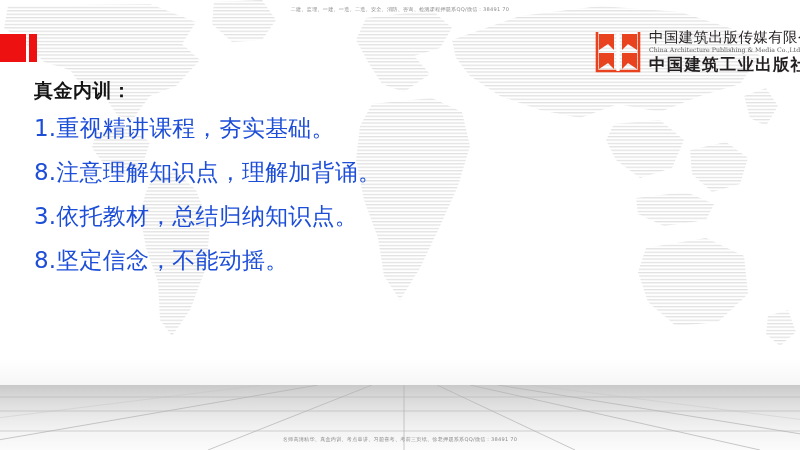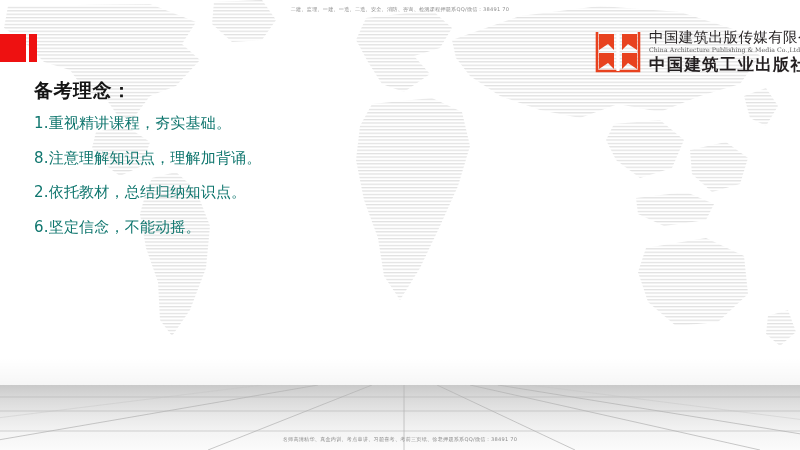--- a/index.html
+++ b/index.html
@@ -67,21 +67,21 @@
   .watermark-bottom{top:436px;left:0;}
 
   
   .content{position:absolute;left:34px;top:80px;width:430px;}
   .heading{
     font-size:19px;font-weight:bold;color:#151515;
     letter-spacing:.5px;margin:0 0 14px 0;line-height:1.1;
   }
   .bullets{list-style:none;margin:0;padding:0;}
   .bullet{
-    font-size:15px;color:#0f766e;letter-spacing:.2px;
+    font-size:23px;color:#1d4ed8;letter-spacing:.2px;
     margin:0 0 17.5px 0;line-height:1.15;white-space:nowrap;
   }
 </style>
 </head>
 <body>
 
 <div class="slide">
 
   <div class="bg-wrap">
     <svg class="bg-map-soft" viewBox="0 0 800 390" preserveAspectRatio="none">
@@ -143,26 +143,26 @@
       </g>
     </svg>
     <div class="logo-text">
       <div class="logo-cn">中国建筑出版传媒有限公司</div>
       <div class="logo-en">China Architecture Publishing &amp; Media Co.,Ltd</div>
       <div class="logo-cn2">中国建筑工业出版社</div>
     </div>
   </div>
 
   <div class="content">
-    <div class="heading">备考理念：</div>
+    <div class="heading">真金内训：</div>
     <ul class="bullets">
       <li class="bullet">1.重视精讲课程，夯实基础。</li>
       <li class="bullet">8.注意理解知识点，理解加背诵。</li>
-      <li class="bullet">2.依托教材，总结归纳知识点。</li>
-      <li class="bullet">6.坚定信念，不能动摇。</li>
+      <li class="bullet">3.依托教材，总结归纳知识点。</li>
+      <li class="bullet">8.坚定信念，不能动摇。</li>
     </ul>
   </div>
 
   <div class="wall-shadow"></div>
   <div class="floor-line-top"></div>
   <div class="floor">
     <svg viewBox="0 0 800 65" preserveAspectRatio="none">
       <g stroke="#b6b6b6" stroke-width="0.7" fill="none" opacity="0.85">
         <line x1="0" y1="12" x2="800" y2="12"></line>
         <line x1="0" y1="26" x2="800" y2="26"></line>

